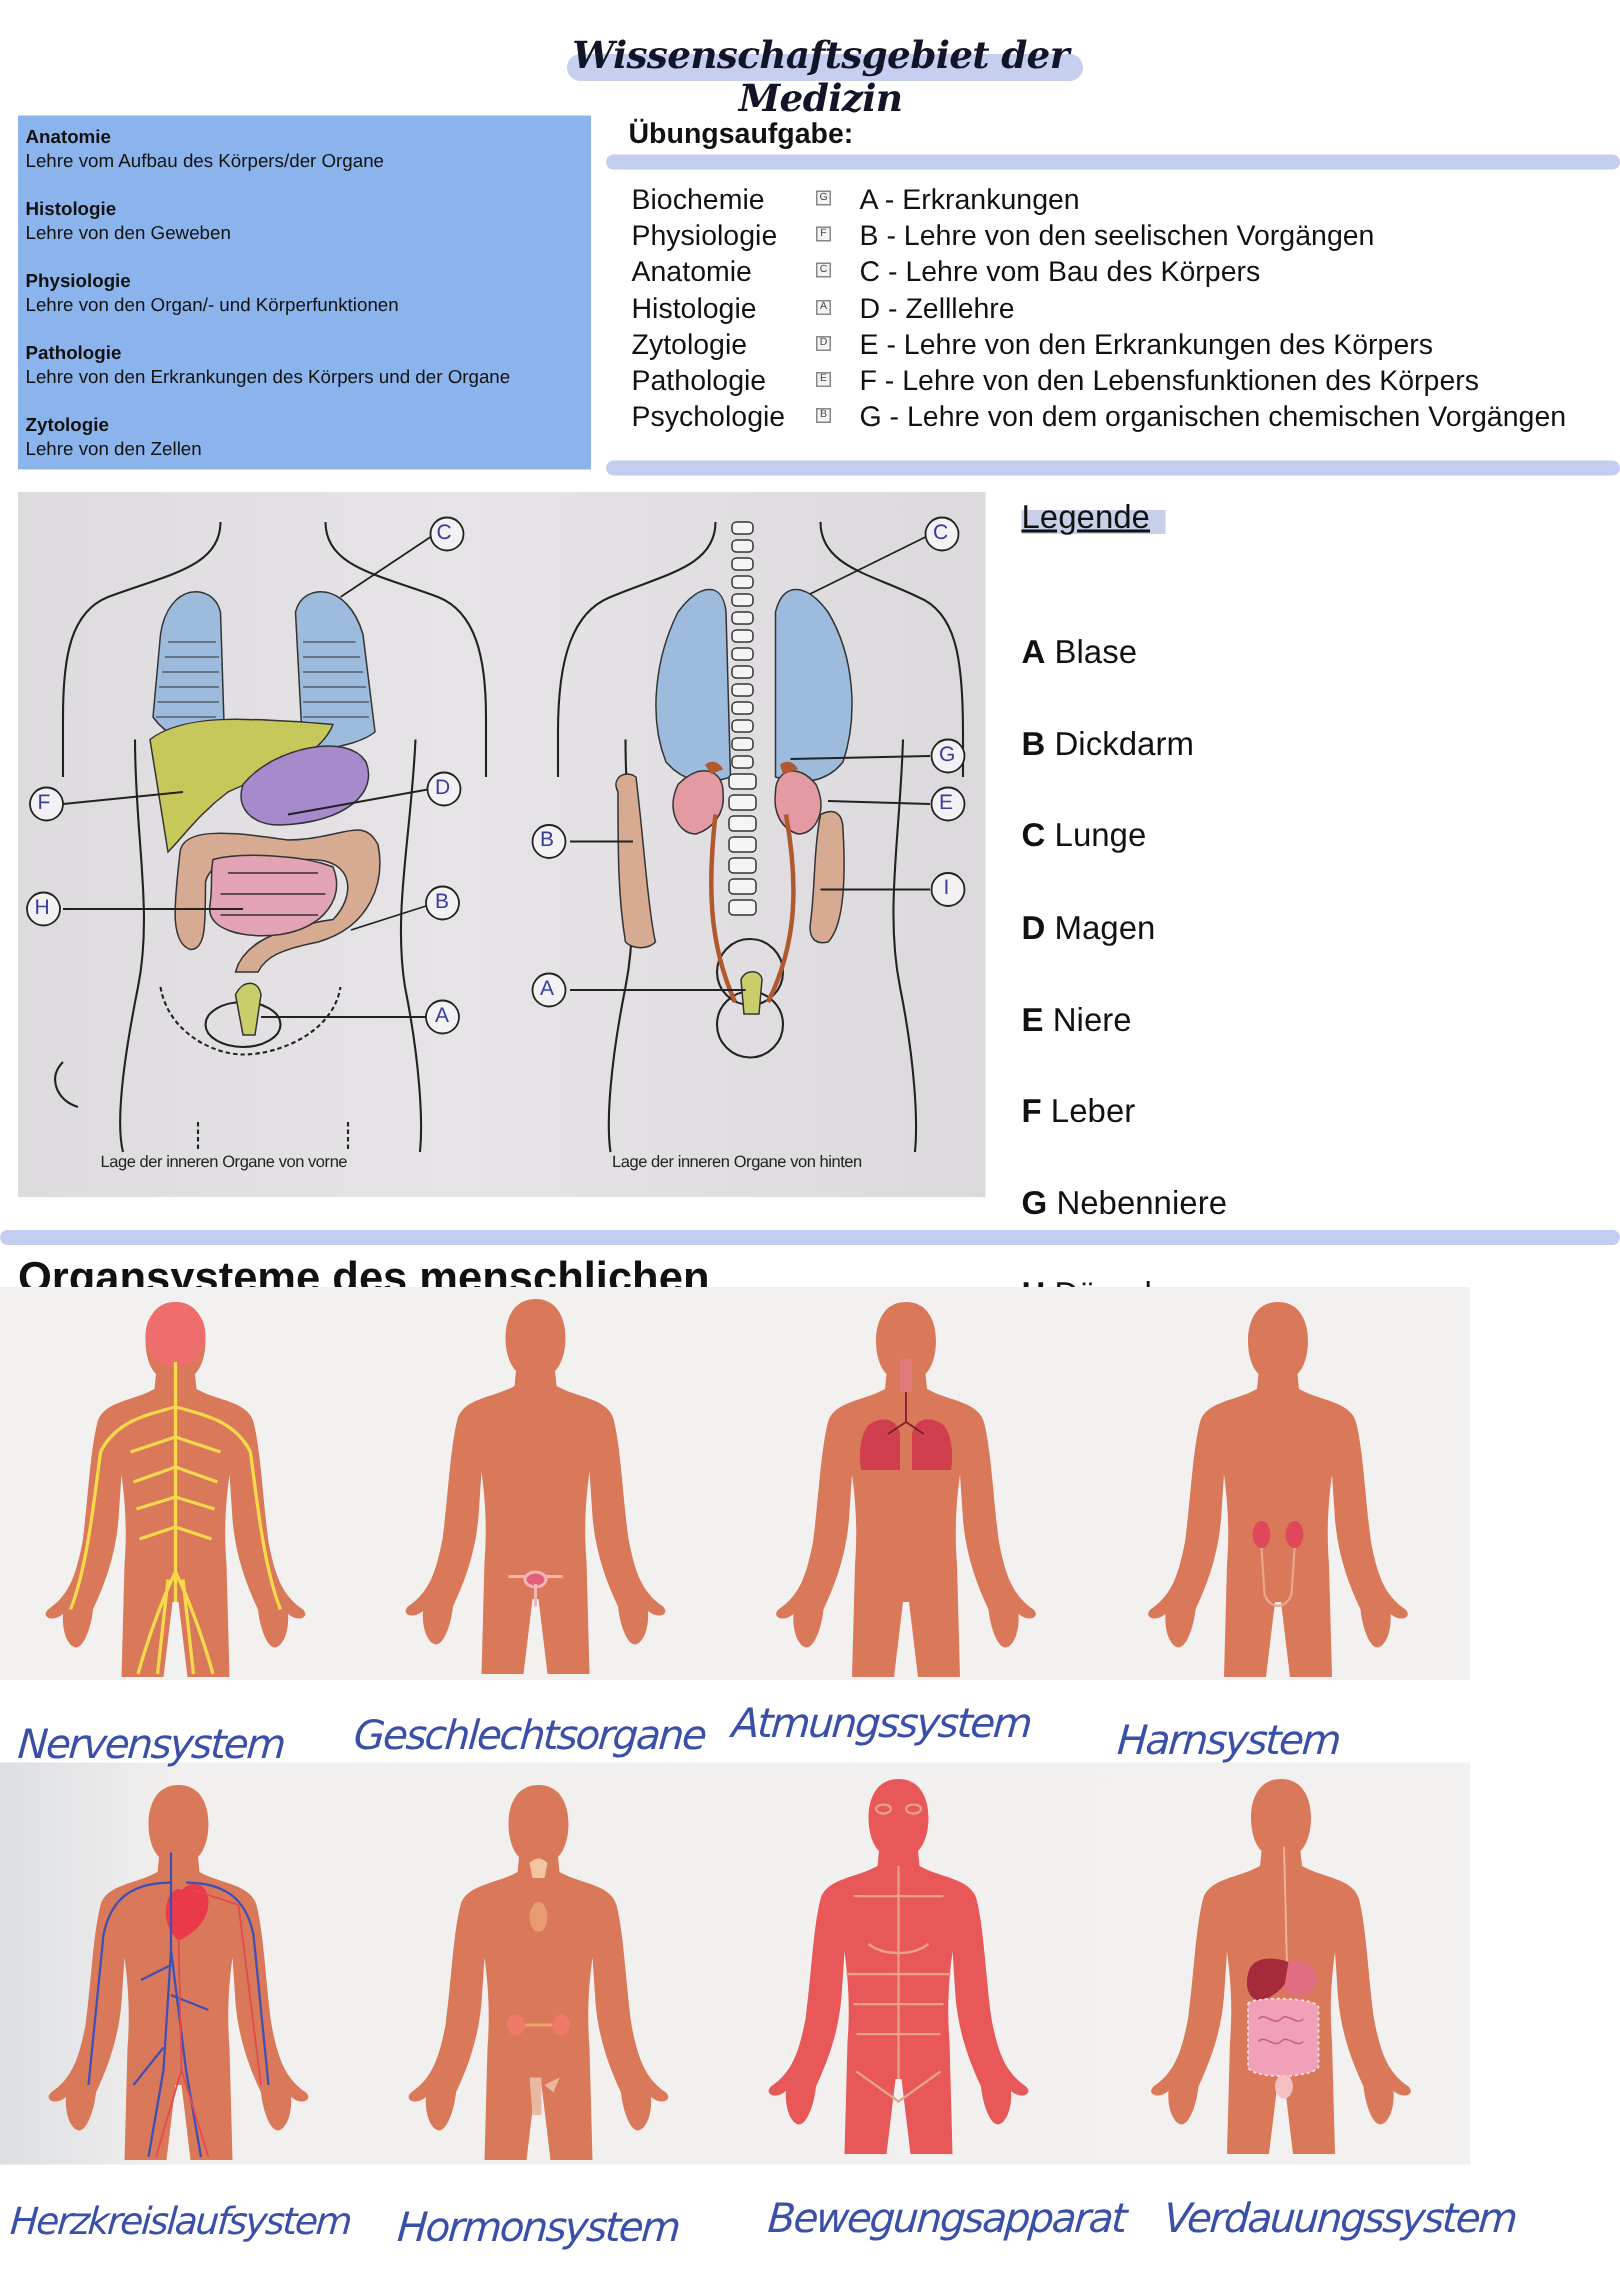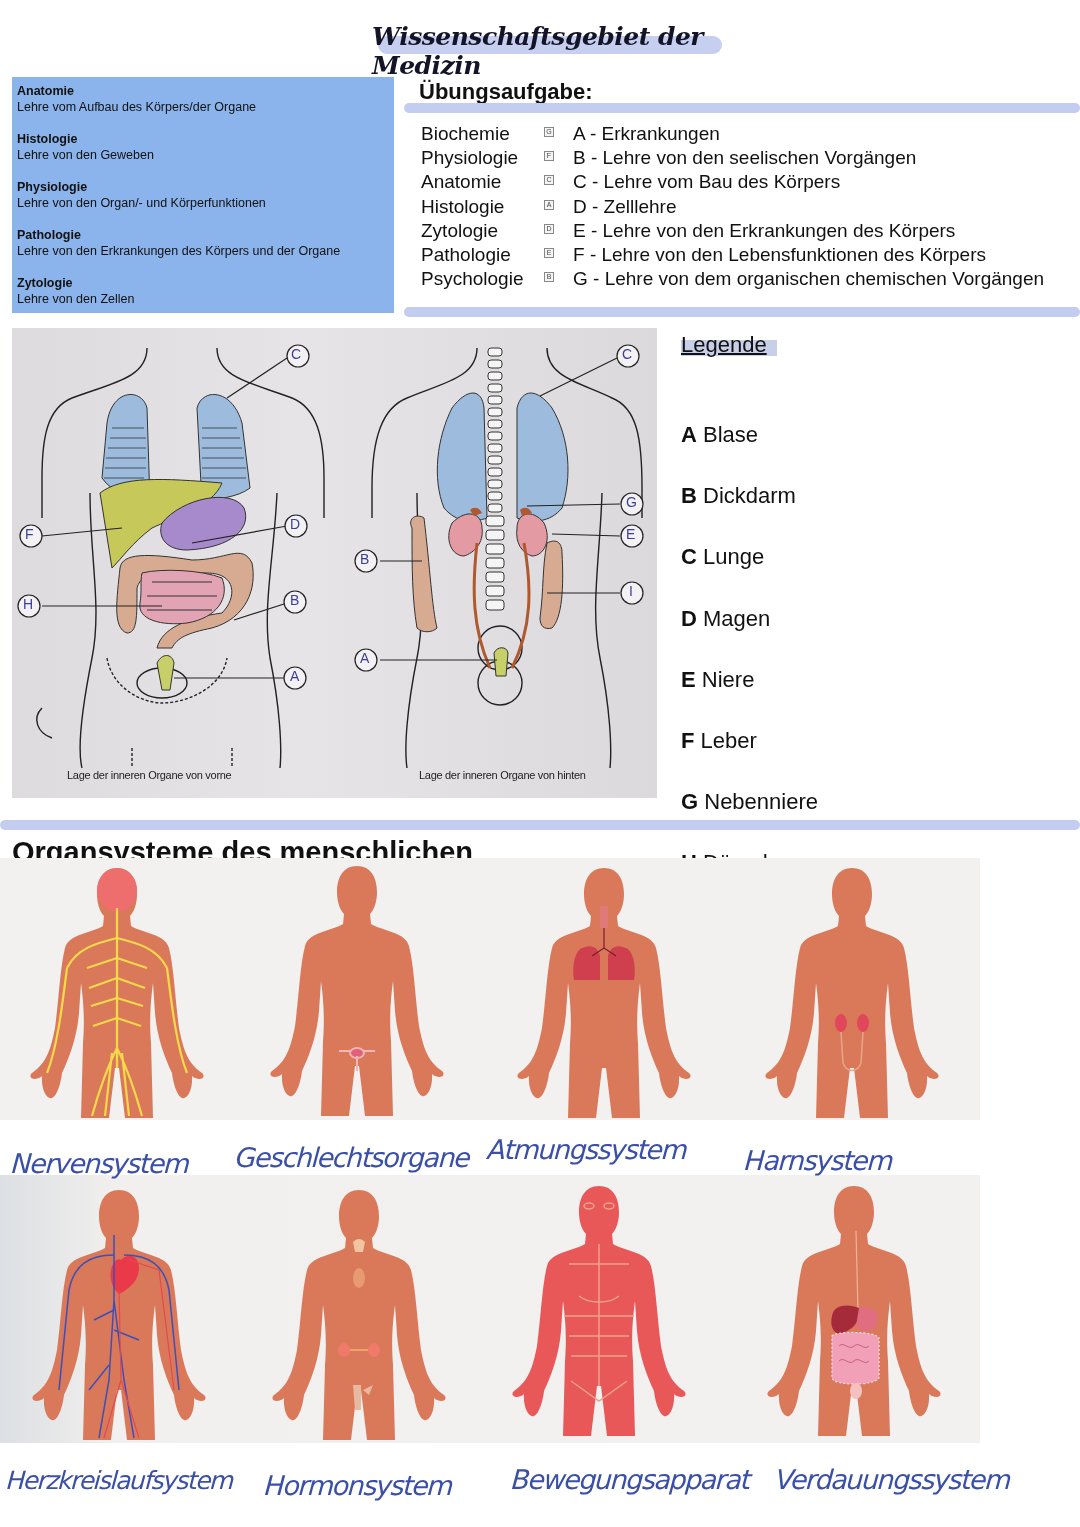--- a/index.html
+++ b/index.html
@@ -2,31 +2,31 @@
 <html><head>
 <meta charset="utf-8">
 <style>
   * { box-sizing: border-box; margin: 0; padding: 0; }
   html, body { width: 1080px; height: 1527px; background: #ffffff; overflow: hidden; }
   body { position: relative; font-family: "Liberation Sans", sans-serif; color: #111; }
 
   
   .title-wrap { position: absolute; left: 372px; top: 22px; height: 36px; width: 350px; }
   .title-hl { position: absolute; left: 6px; top: 14px; width: 344px; height: 18px; background: #c7cff0; border-radius: 9px; }
-  .title { position: absolute; left: 0; top: 0; width: 350px; 
+  .title { position: absolute; left: 0; top: 0; width: 350px; text-align: center;
            font-family: "DejaVu Serif", serif; font-style: italic; font-weight: bold; font-size: 25px; color: #141428; letter-spacing: -0.5px; }
 
   
   .defs { position: absolute; left: 12px; top: 77px; width: 382px; height: 236px; background: #8cb4ec; padding: 6px 5px; }
   .def { margin-bottom: 16px; }
   .def-term { font-weight: bold; font-size: 12.5px; line-height: 16px; }
   .def-desc { font-size: 12.5px; line-height: 16px; }
 
   
-  .ex-title { position: absolute; left: 419px; top: 79px; font-weight: bold; font-size: 22px; }
+  .ex-title { position: absolute; left: 419px; top: 79px; font-weight: bold; font-size: 19px; }
   .bar { position: absolute; background: #c2cdf0; height: 10px; border-radius: 5px; }
   .ex-list { position: absolute; left: 421px; top: 123px; }
   .ex-row { position: relative; height: 24.2px; font-size: 19px; white-space: nowrap; }
   .ex-term { position: absolute; left: 0; top: 0; }
   .ex-box { position: absolute; left: 123px; top: 4px; width: 10px; height: 10px; border: 1px solid #888; font-size: 7px; line-height: 8px; text-align: center; color: #444; background: #f4f4f4; }
   .ex-desc { position: absolute; left: 152px; top: 0; }
 
   
   .anat { position: absolute; left: 12px; top: 328px; width: 645px; height: 470px; background: linear-gradient(90deg, #dedbdf 0%, #e6e4e6 45%, #dcd9dc 100%); overflow: hidden; }
   .anat svg { position: absolute; left: 0; top: 0; }
@@ -225,21 +225,21 @@
   <span style="position:absolute;left:278px;top:264px;font-size:14px;color:#3a3f9a;">B</span>
   <span style="position:absolute;left:278px;top:340px;font-size:14px;color:#3a3f9a;">A</span>
   <span style="position:absolute;left:610px;top:18px;font-size:14px;color:#3a3f9a;">C</span>
   <span style="position:absolute;left:614px;top:166px;font-size:14px;color:#3a3f9a;">G</span>
   <span style="position:absolute;left:614px;top:198px;font-size:14px;color:#3a3f9a;">E</span>
   <span style="position:absolute;left:348px;top:223px;font-size:14px;color:#3a3f9a;">B</span>
   <span style="position:absolute;left:617px;top:255px;font-size:14px;color:#3a3f9a;">I</span>
   <span style="position:absolute;left:348px;top:322px;font-size:14px;color:#3a3f9a;">A</span>
 
   <div class="caption" style="left:55px; top:441px;">Lage der inneren Organe von vorne</div>
-  <div class="caption" style="left:407px; top:441px;">Lage der inneren Organe von hinten</div>
+  <div class="caption" style="left:396px; top:441px;">Lage der inneren Organe von hinten</div>
 </div>
 
 <div class="legend-hl"></div>
 <div class="legend-title">Legende</div>
 <div class="legend-list">
   <div class="legend-item"><b>A</b> <span>Blase</span></div>
   <div class="legend-item"><b>B</b> <span>Dickdarm</span></div>
   <div class="legend-item"><b>C</b> <span>Lunge</span></div>
   <div class="legend-item"><b>D</b> <span>Magen</span></div>
   <div class="legend-item"><b>E</b> <span>Niere</span></div>

